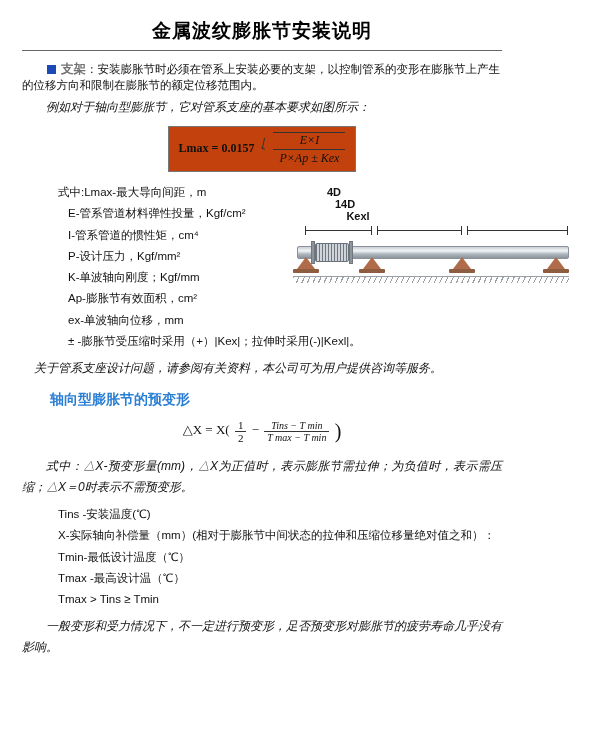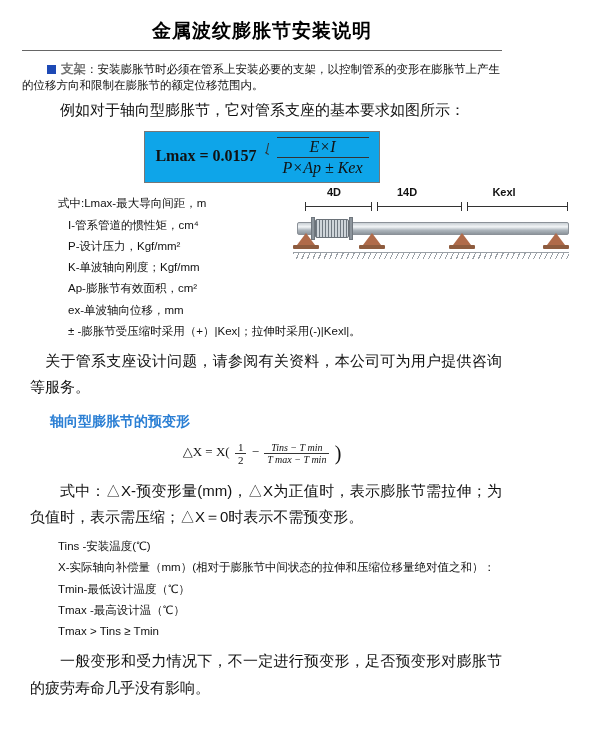--- a/index.html
+++ b/index.html
@@ -28,26 +28,27 @@
     letter-spacing: 1px;
     margin: 4px 0 6px 0;
     color: #000;
   }
   .rule {
     border: none;
     border-top: 1px solid #666;
     margin: 4px 0 10px 0;
   }
   p.body {
-    font-size: 15px;
+    font-size: 12px;
     line-height: 1.75;
-    margin: 0 0 6px 8px;
+    margin: 0 0 6px 0;
     text-align: justify;
     text-indent: 2em;
     color: #111;
+    font-style: italic;
   }
   p.noindent { text-indent: 0; }
   .sq-head {
     font-size: 12.5px;
     font-weight: bold;
     color: #1a3fa0;
     margin: 6px 0 4px 0;
     text-indent: 2em;
   }
   .sq-head .sq {
@@ -70,24 +71,24 @@
     margin: 12px 0 8px 0;
     text-indent: 2em;
   }
   .formula-box {
     text-align: center;
     margin: 8px 0 10px 0;
   }
   .formula {
     display: inline-block;
     border: 1px solid #777;
-    background: #0ea5e9;
+    background: #c2410c;
     padding: 5px 10px 5px 10px;
     font-family: "Liberation Serif", serif;
-    font-size: 16px;
+    font-size: 12px;
     white-space: nowrap;
   }
   .formula b { font-weight: bold; }
   .sqrt {
     display: inline-block;
     vertical-align: middle;
     position: relative;
     padding-left: 12px;
     margin-left: 4px;
   }
@@ -141,20 +142,21 @@
     top: 186px;
     width: 295px;
   }
   .fig-labels {
     display: flex;
     font-size: 11px;
     font-weight: bold;
     color: #111;
     margin-bottom: 2px;
     padding-left: 18px;
+    flex-direction: column;
   }
   .fig-labels span { display: inline-block; }
   .fig-img {
     position: relative;
     width: 290px;
     height: 66px;
   }
   .pipe-main {
     position: absolute;
     left: 12px; top: 22px;
@@ -257,20 +259,21 @@
         <span class="frac">
           <span class="num">E×I</span>
           <span class="den">P×Ap ± Kex</span>
         </span>
       </span>
     </span>
   </div>
 
   <div class="legend">
     <div class="l0">式中:Lmax-最大导向间距，m</div>
+    <div class="l1">E-管系管道材料弹性投量，Kgf/cm²</div>
     <div class="l1">I-管系管道的惯性矩，cm⁴</div>
     <div class="l1">P-设计压力，Kgf/mm²</div>
     <div class="l1">K-单波轴向刚度；Kgf/mm</div>
     <div class="l1">Ap-膨胀节有效面积，cm²</div>
     <div class="l1">ex-单波轴向位移，mm</div>
     <div class="l1">± -膨胀节受压缩时采用（+）|Kex|；拉伸时采用(-)|Kexl|。</div>
   </div>
 
   <div class="figure-wrap">
     <div class="fig-labels">

